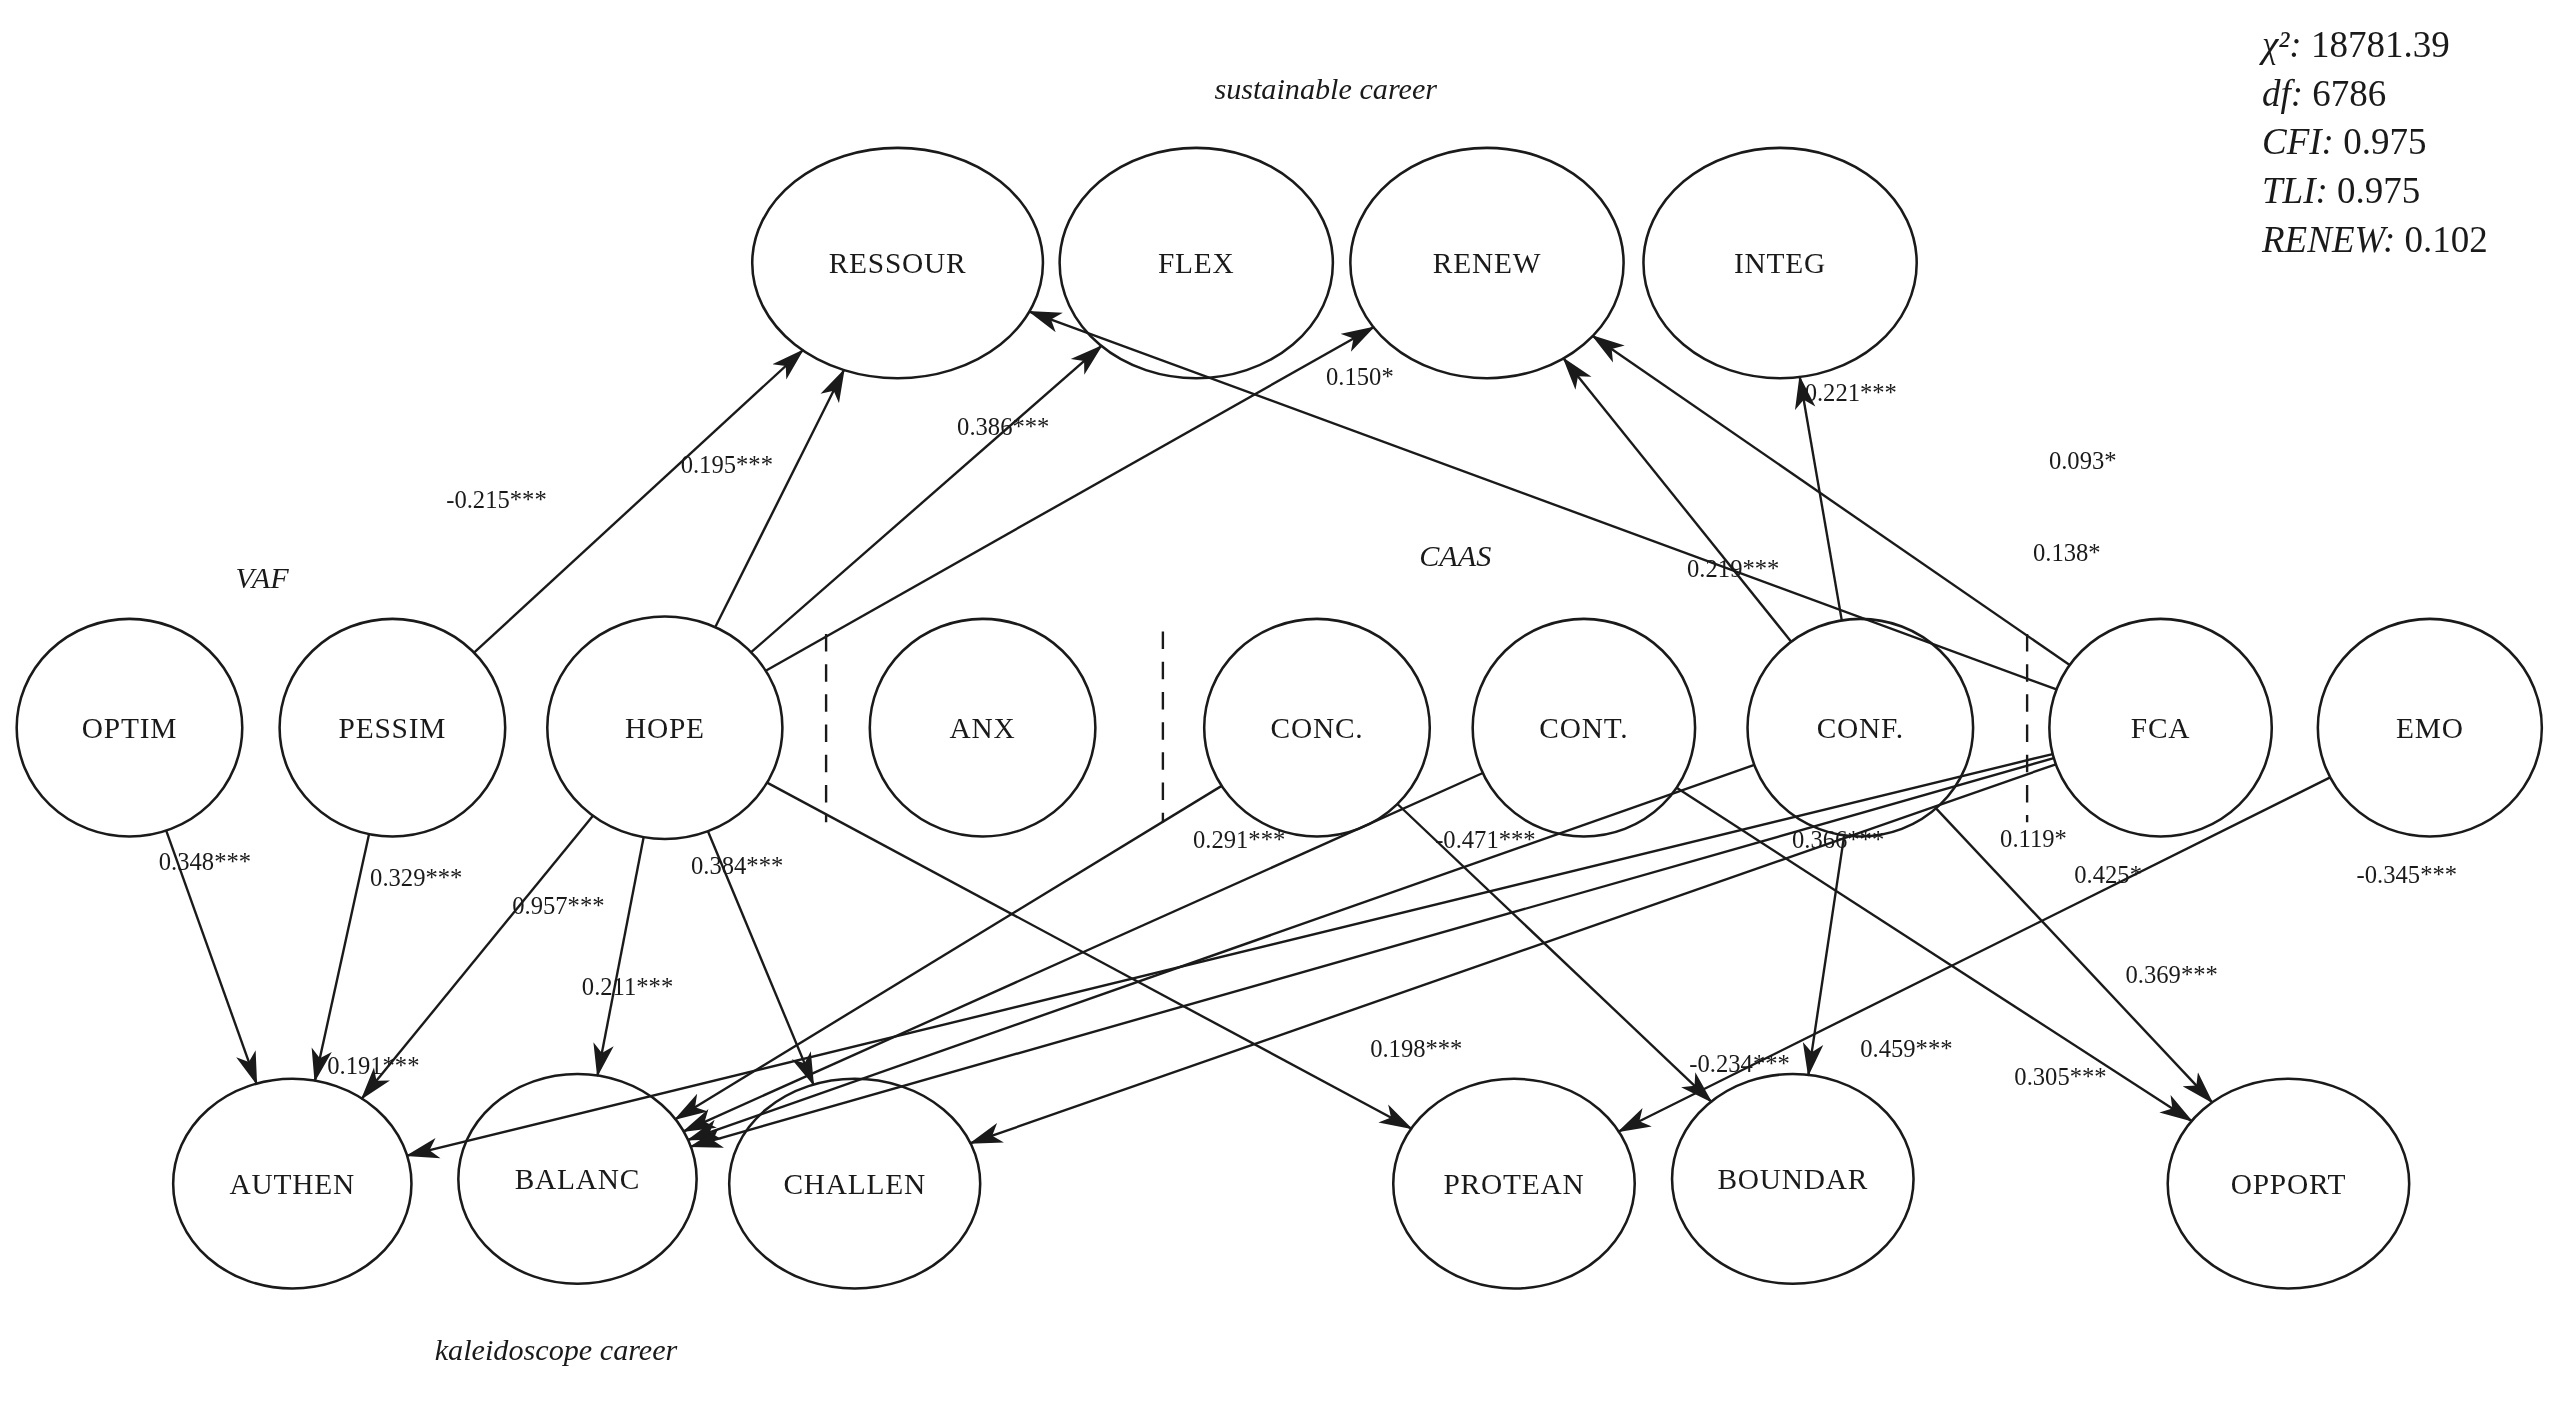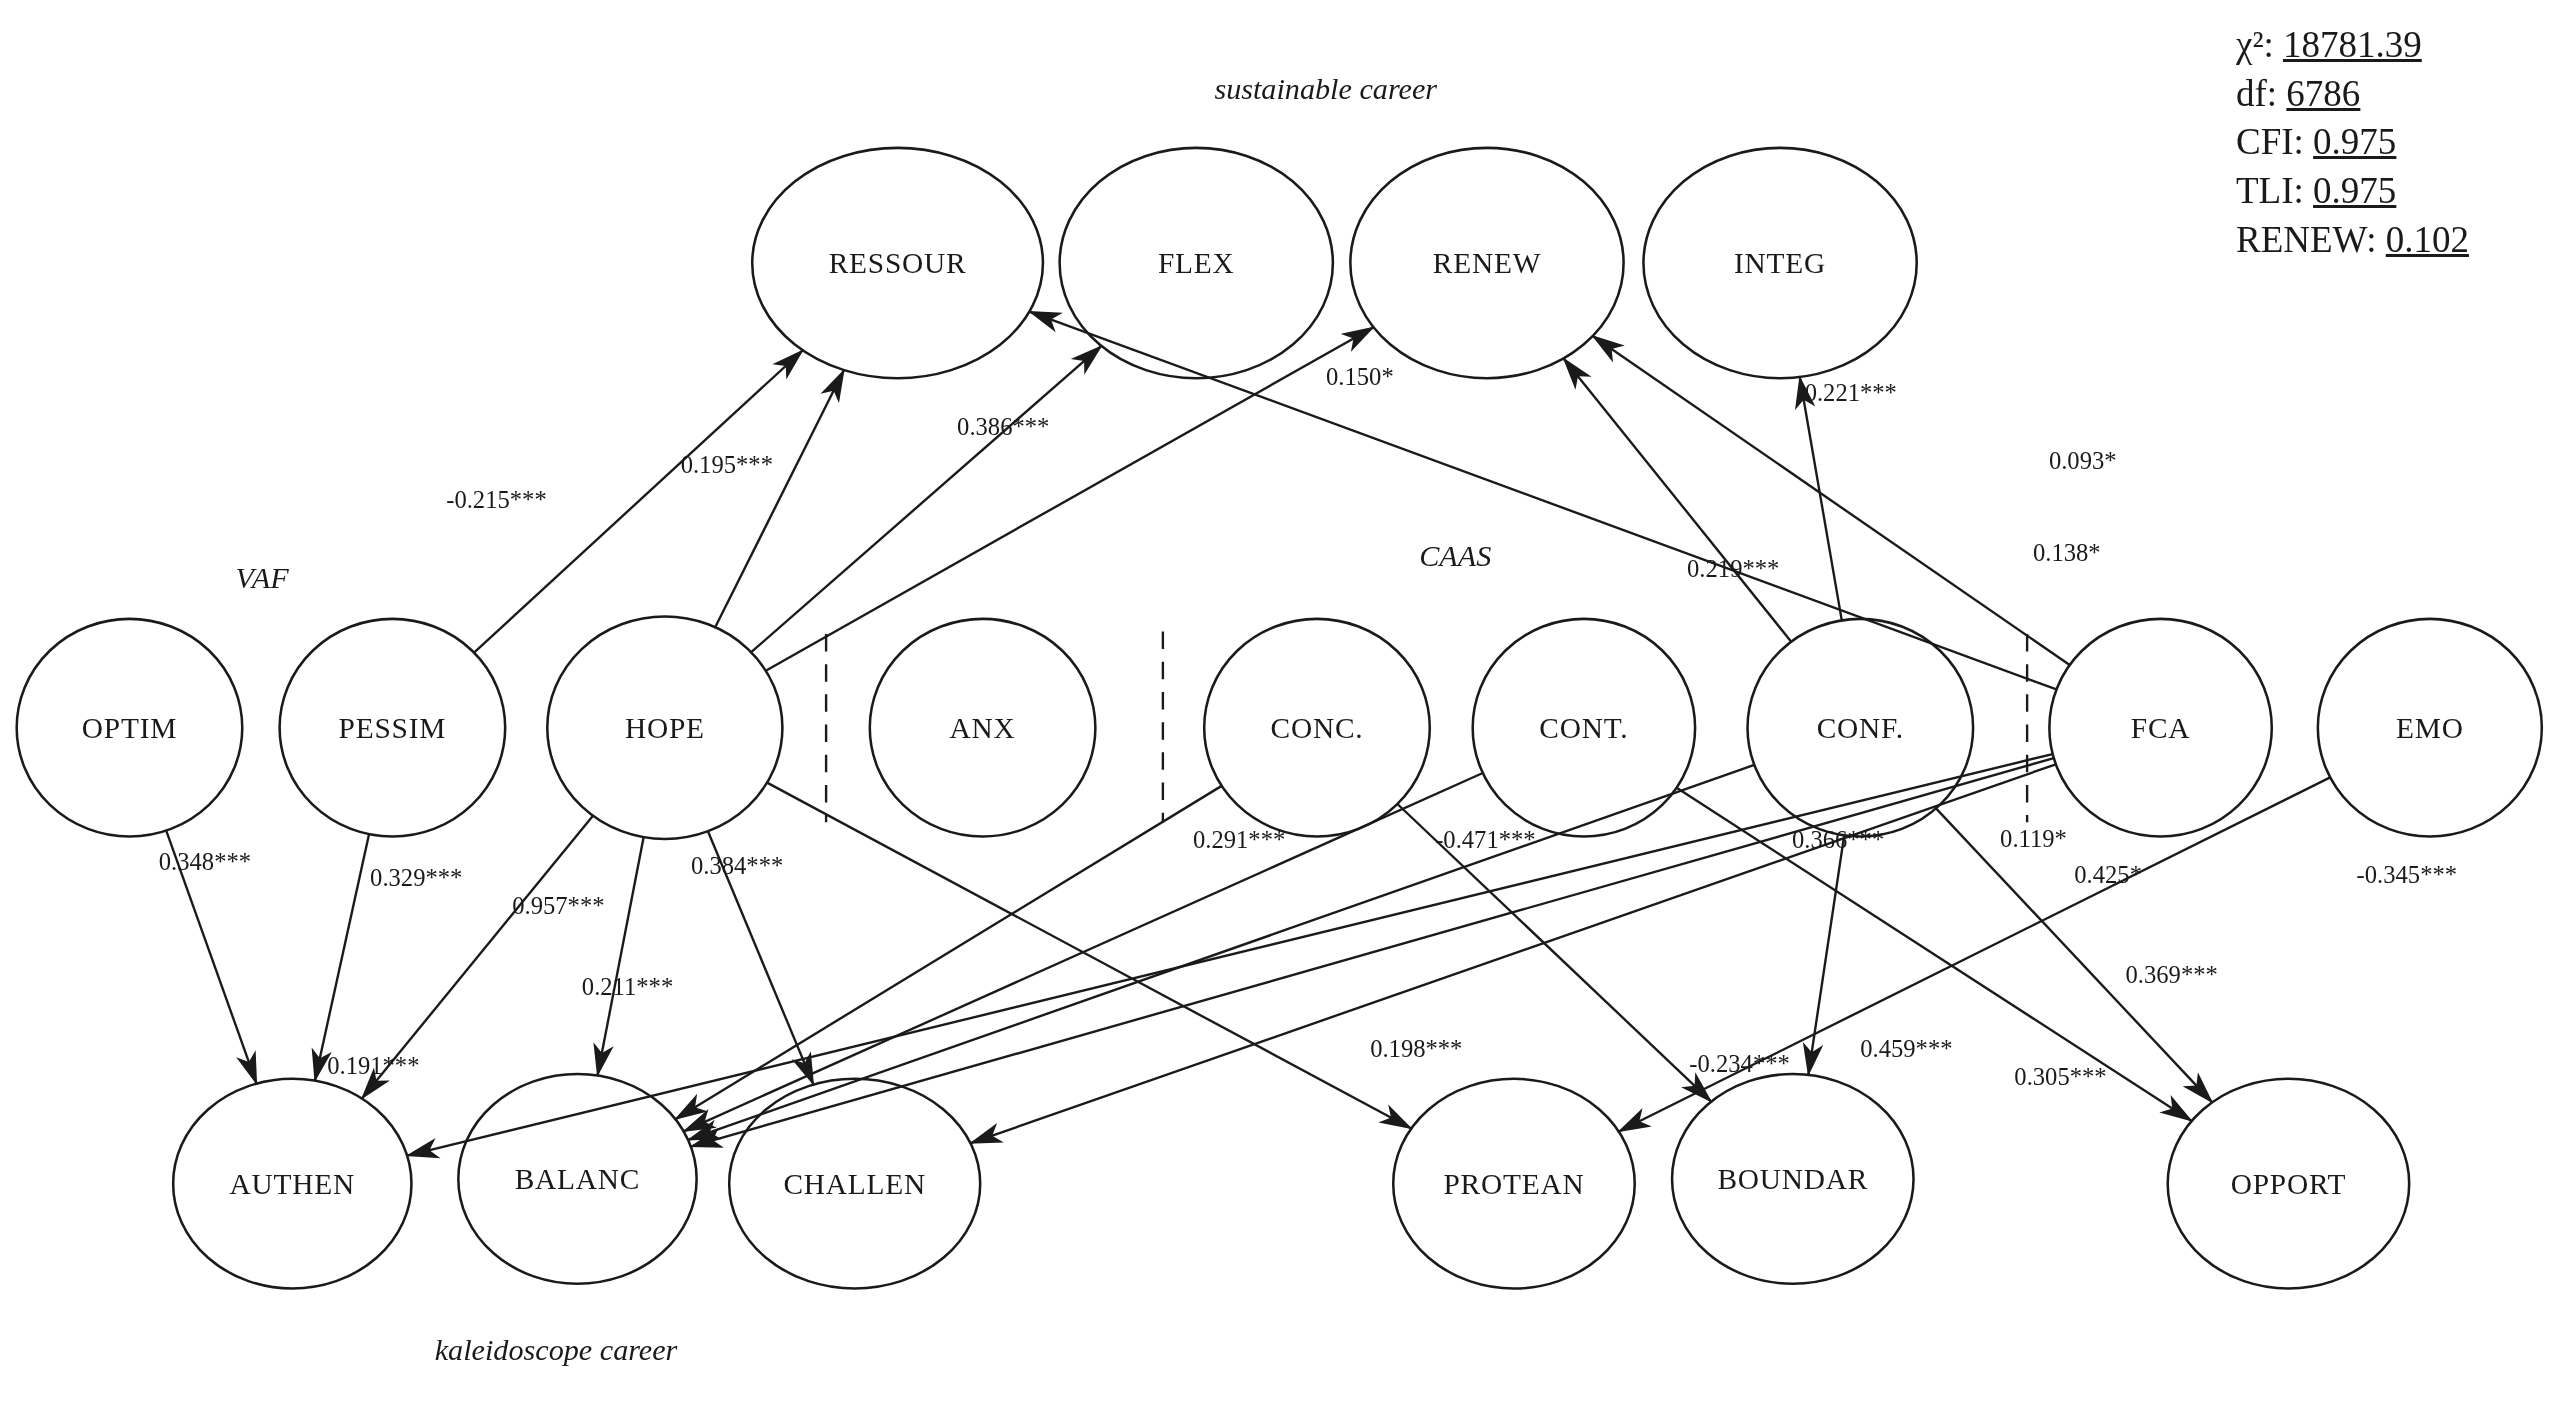--- a/index.html
+++ b/index.html
@@ -10,22 +10,22 @@
   .node-label{font-family:"Liberation Serif","DejaVu Serif",serif;font-size:37px;fill:#1a1a1a;
               text-anchor:middle;letter-spacing:1px;}
   .coef-label{font-family:"Liberation Serif","DejaVu Serif",serif;font-size:31px;fill:#1a1a1a;
               text-anchor:middle;}
   .group-label{font-family:"Liberation Serif","DejaVu Serif",serif;font-size:38px;fill:#1a1a1a;
                font-style:italic;text-anchor:middle;}
   .path-line{stroke:#1a1a1a;stroke-width:3px;fill:none;}
   .separator{stroke:#1a1a1a;stroke-width:3px;stroke-dasharray:22 16;fill:none;}
   .stats{position:absolute;left:2236px;top:20.7px;font-size:37px;color:#1a1a1a;line-height:1.32;}
   .stat-line{white-space:nowrap;}
-  .stat-name{}
-  .stat-value{font-style:normal;text-decoration:underline;}
+  .stat-name{font-style:italic;margin-left:26px;}
+  .stat-value{font-style:normal;}
 </style>
 </head>
 <body>
 
 <div class="figure">
   <svg id="diagram" width="2576" height="1403" viewBox="0 0 3243 1766" xmlns="http://www.w3.org/2000/svg">
     <defs>
       <marker id="arrow" markerUnits="userSpaceOnUse" markerWidth="44" markerHeight="28" refX="40" refY="14" orient="auto">
         <path d="M0,1 L42,14 L0,27 L11,14 Z" fill="#1a1a1a"></path>
       </marker>

